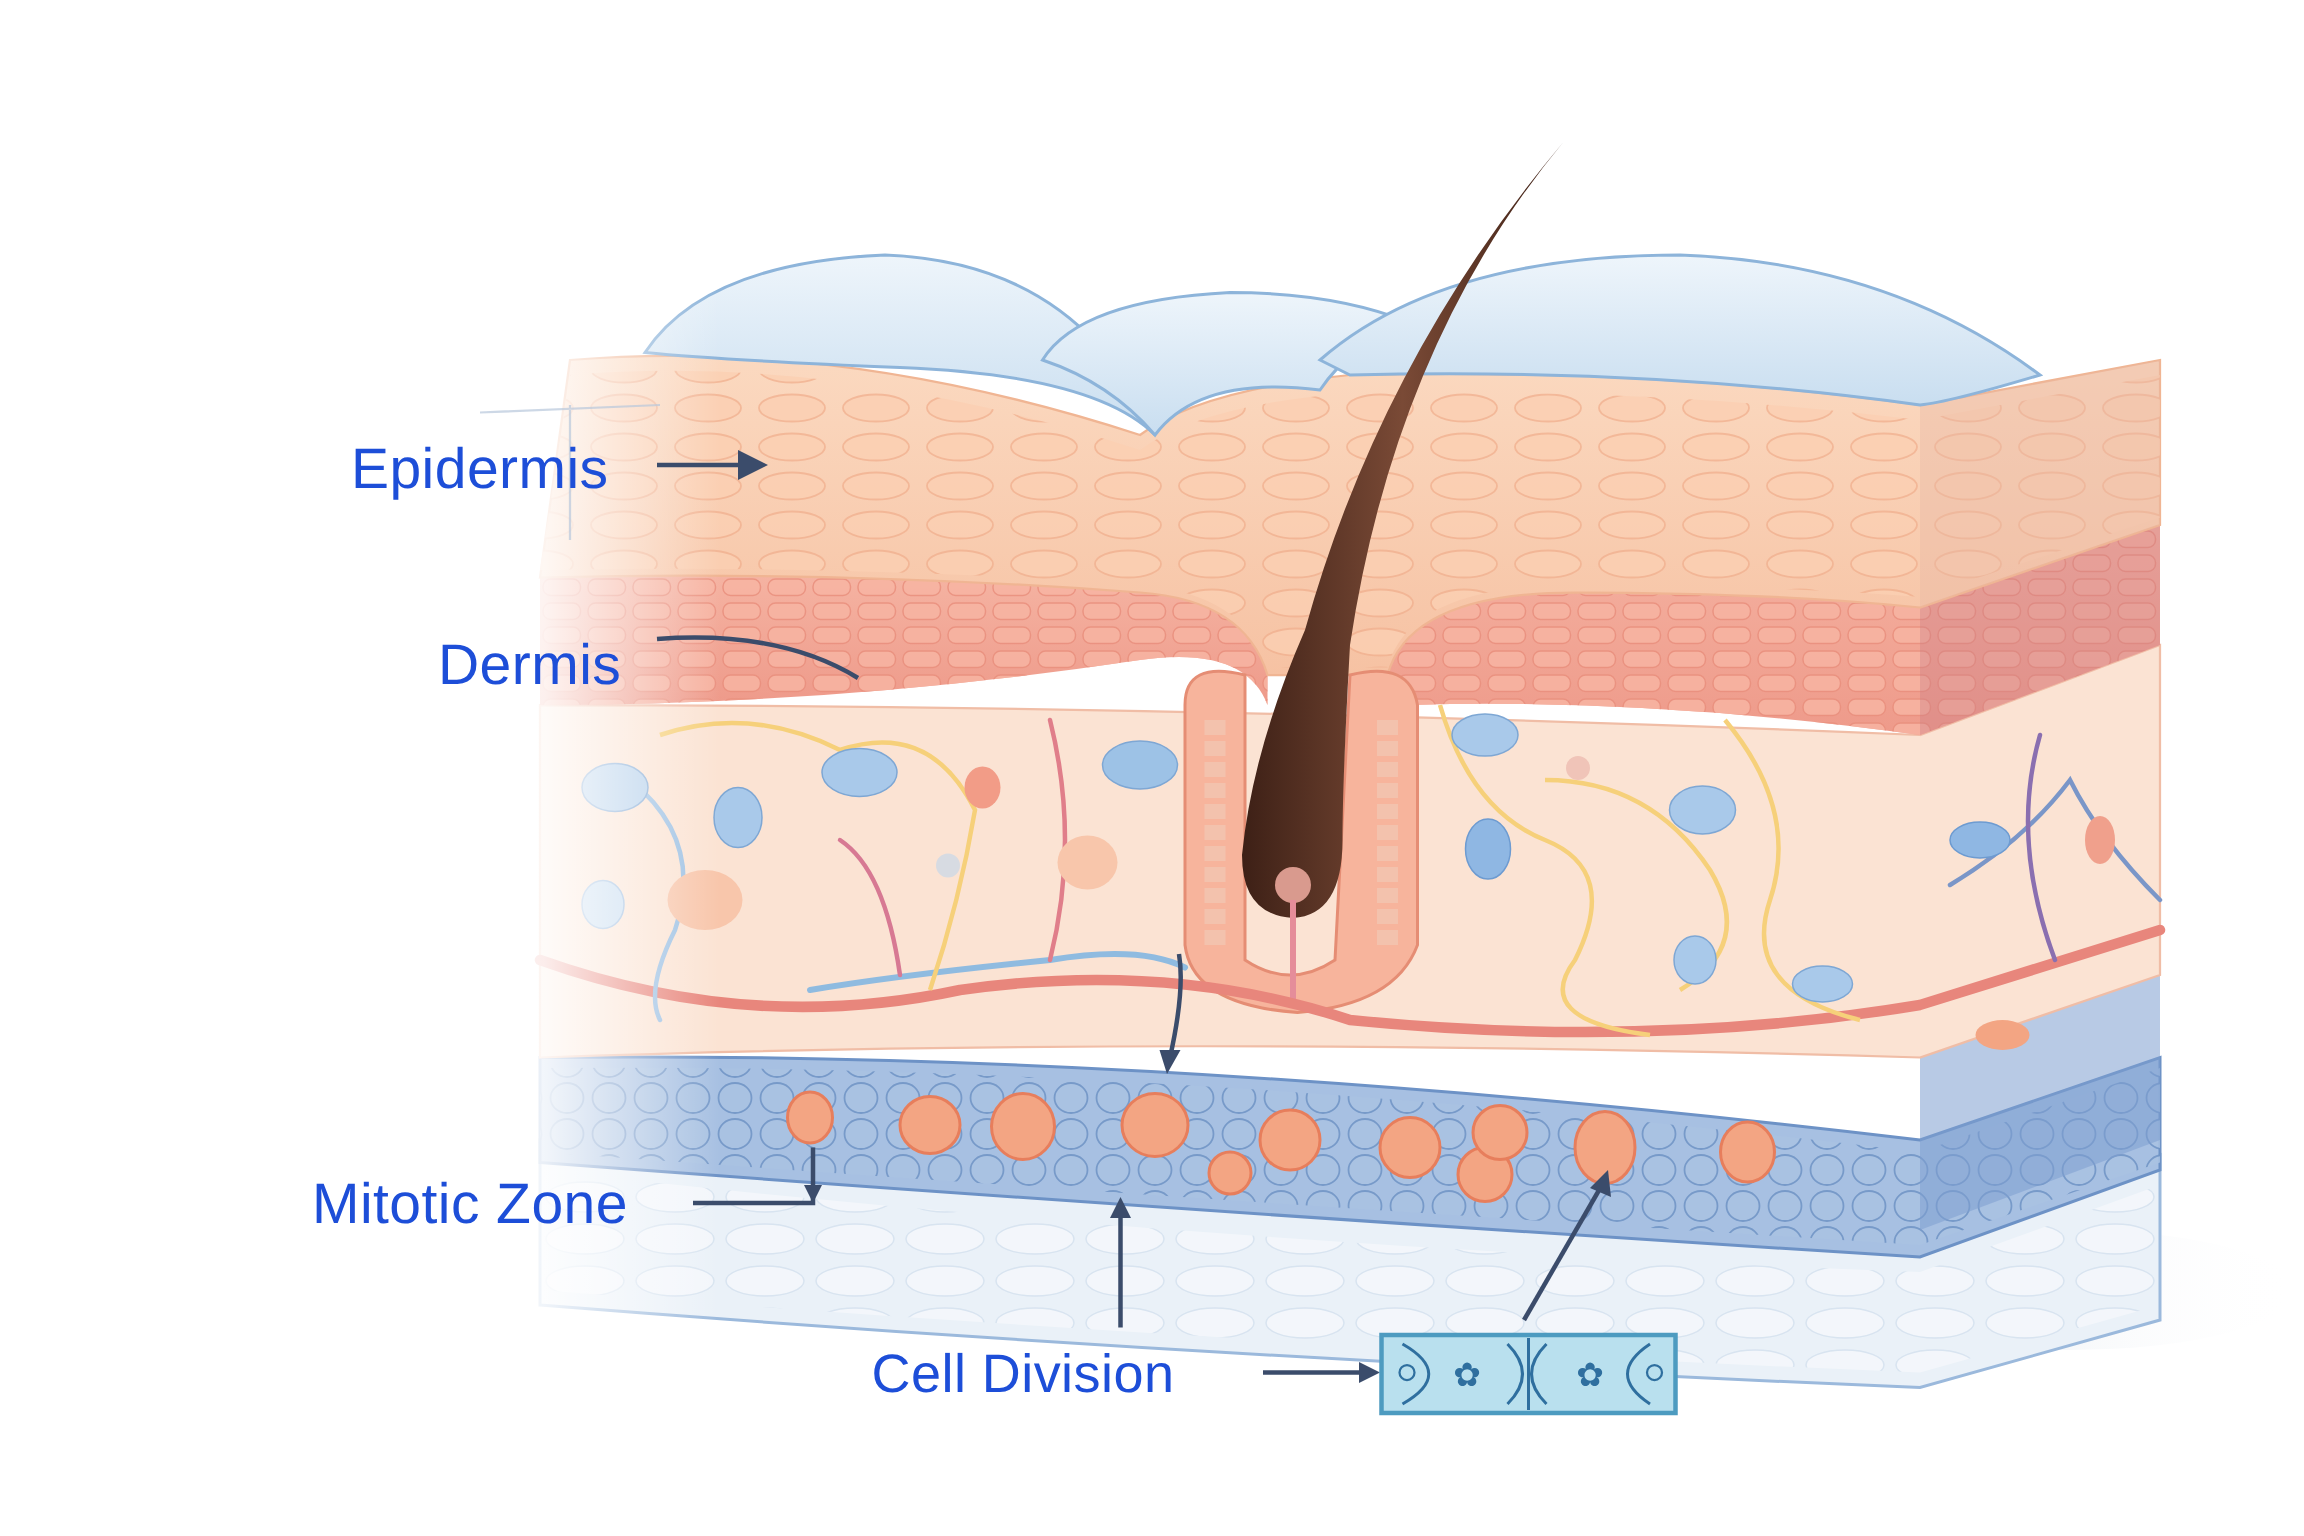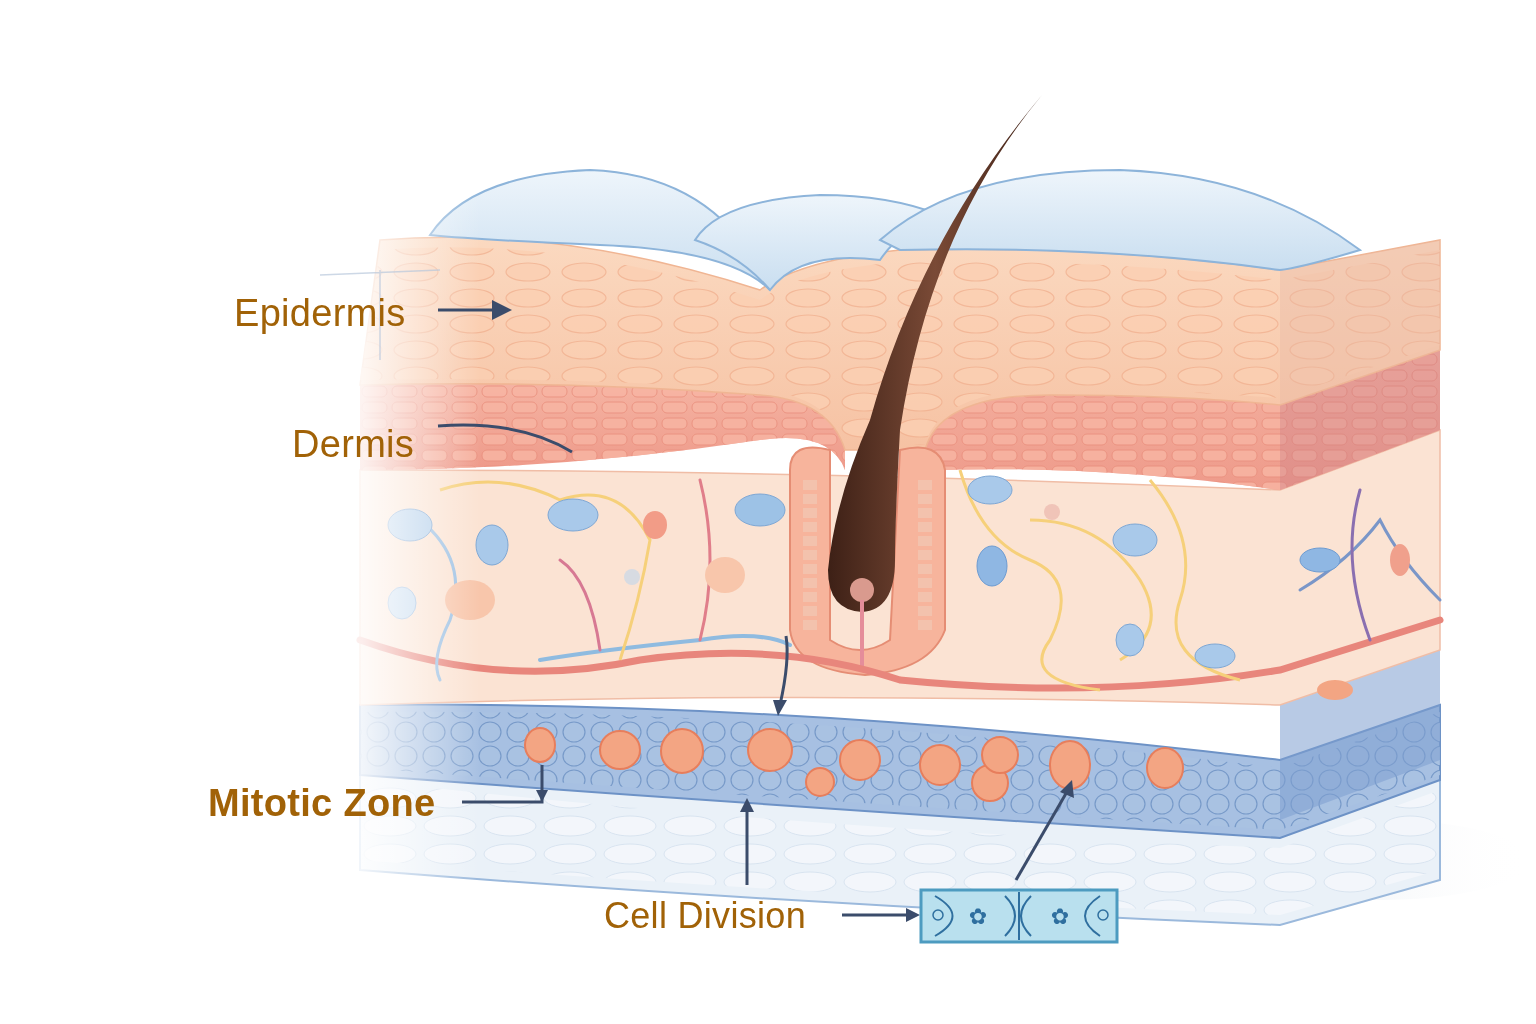--- a/index.html
+++ b/index.html
@@ -1,22 +1,22 @@
 <!DOCTYPE html>
 <html><head>
 <meta charset="utf-8">
 <style>
   html,body{margin:0;padding:0;background:#ffffff;}
   body{width:1536px;height:1024px;overflow:hidden;position:relative;font-family:"Liberation Sans","DejaVu Sans",sans-serif;}
   #stage{position:absolute;left:0;top:0;width:1536px;height:1024px;}
-  .label{position:absolute;color:#a16207;font-size:38px;letter-spacing:0.3px;white-space:nowrap;line-height:1;}
+  .label{position:absolute;color:#1d4ed8;font-size:38px;letter-spacing:0.3px;white-space:nowrap;line-height:1;}
   #lbl-epidermis{left:234px;top:294px;}
   #lbl-dermis{left:292px;top:425px;}
-  #lbl-mitotic{left:208px;top:784px;font-weight:bold;}
-  #lbl-division{left:604px;top:898px;font-size:36px;}
+  #lbl-mitotic{left:208px;top:784px;}
+  #lbl-division{left:581px;top:898px;font-size:36px;}
 </style>
 </head>
 <body>
 
 <div id="stage">
 <svg width="1536" height="1024" viewBox="0 0 1536 1024" xmlns="http://www.w3.org/2000/svg">
   <defs>
     <linearGradient id="fadeL" x1="0" x2="1" y1="0" y2="0">
       <stop offset="0" stop-color="#fff" stop-opacity="1"></stop>
       <stop offset="0.35" stop-color="#fff" stop-opacity="0.85"></stop>

